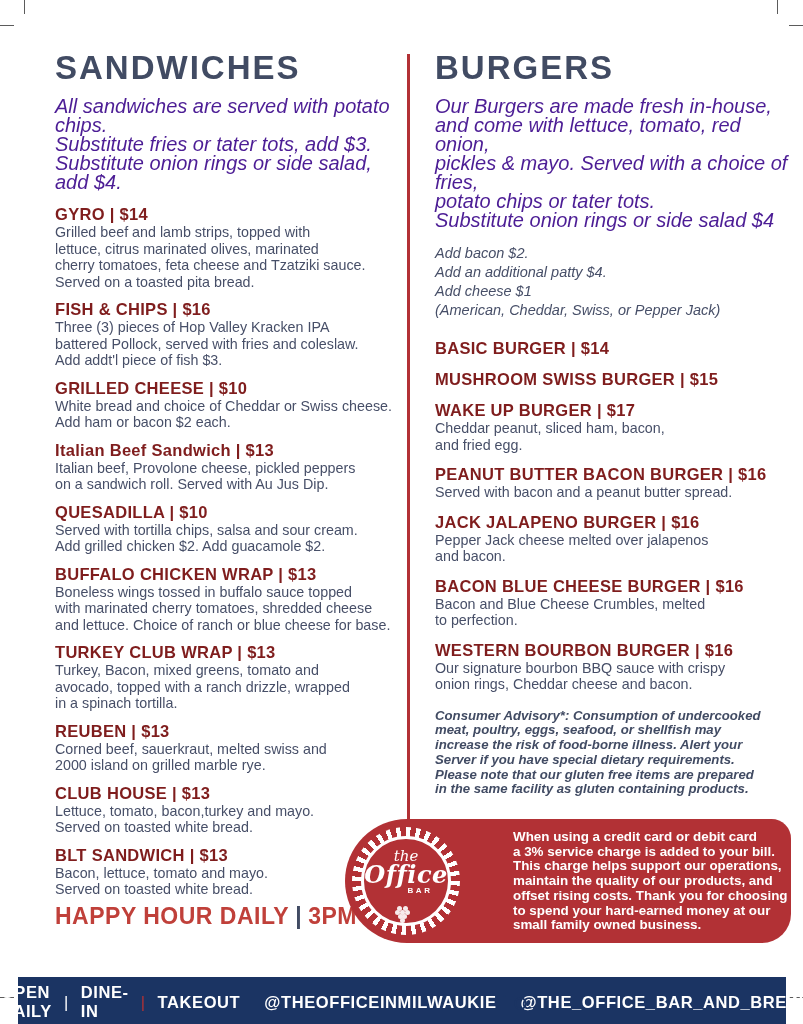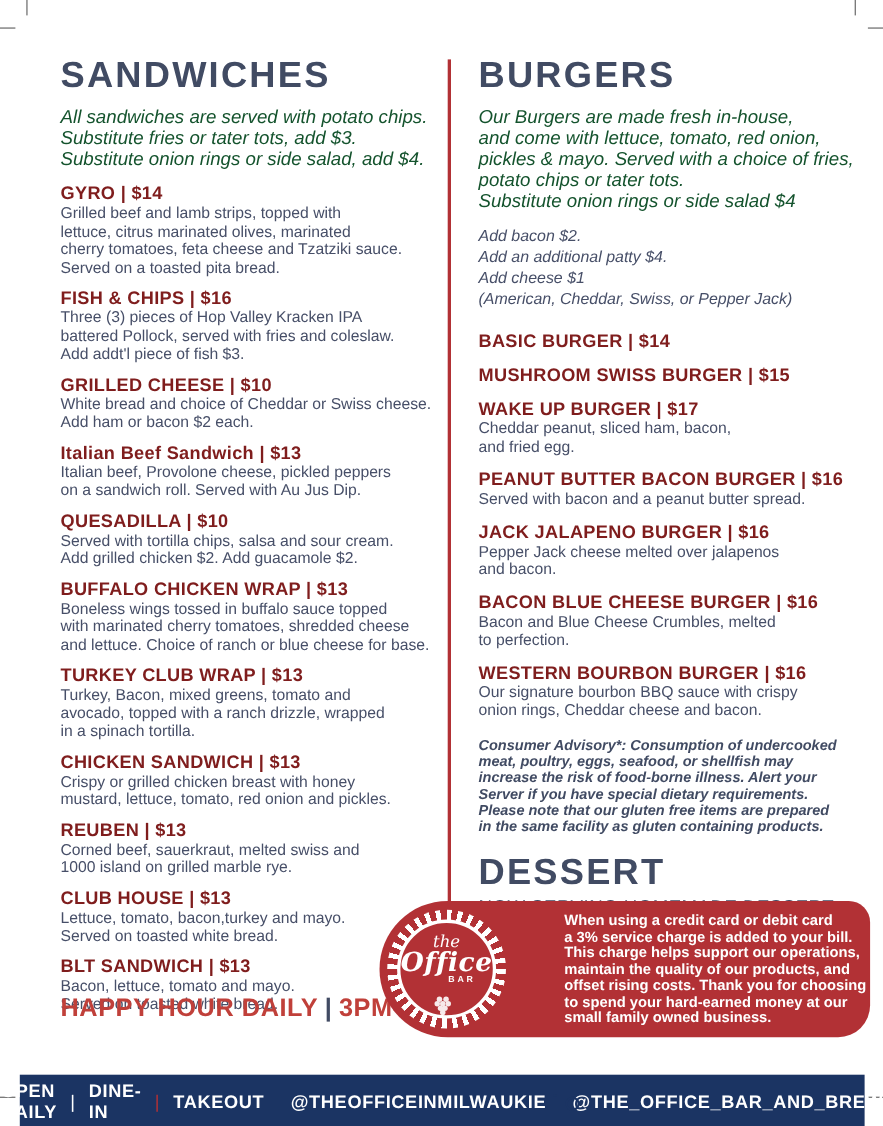--- a/index.html
+++ b/index.html
@@ -10,22 +10,22 @@
   
   .mark{position:absolute;background:#5b5b5b;}
   
   .col-left{position:absolute;left:55px;top:50px;width:350px;}
   .col-right{position:absolute;left:435px;top:50px;width:358px;}
   .section-title{
     font-size:33px;font-weight:800;letter-spacing:2px;color:#414b63;
     margin:0 0 9px 0;line-height:36px;
   }
   .intro{
-    font-style:italic;font-size:17px;line-height:19px;white-space:pre-line;
-    margin:11px 0 12px 0;color:#14532d;
+    font-style:italic;font-size:20px;line-height:19px;white-space:pre-line;
+    margin:11px 0 12px 0;color:#4c1d95;
   }
   .addons{
     font-style:italic;font-size:14.5px;line-height:19px;white-space:pre-line;
     margin:14px 0 18px 0;color:#474f68;
   }
   .item{margin:0 0 9px 0;}
   .burger-item{margin:0 0 11px 0;}
   .item-name{
     font-size:16.5px;font-weight:600;letter-spacing:0.3px;line-height:20px;color:#7f1d1d;
   }
@@ -162,28 +162,23 @@
 with marinated cherry tomatoes, shredded cheese
 and lettuce. Choice of ranch or blue cheese for base.</div>
     </div>
   <div class="item">
       <div class="item-name">TURKEY CLUB WRAP | $13</div>
       <div class="item-desc">Turkey, Bacon, mixed greens, tomato and
 avocado, topped with a ranch drizzle, wrapped
 in a spinach tortilla.</div>
     </div>
   <div class="item">
-      <div class="item-name">CHICKEN SANDWICH | $13</div>
-      <div class="item-desc">Crispy or grilled chicken breast with honey
-mustard, lettuce, tomato, red onion and pickles.</div>
-    </div>
-  <div class="item">
       <div class="item-name">REUBEN | $13</div>
       <div class="item-desc">Corned beef, sauerkraut, melted swiss and
-1000 island on grilled marble rye.</div>
+2000 island on grilled marble rye.</div>
     </div>
   <div class="item">
       <div class="item-name">CLUB HOUSE | $13</div>
       <div class="item-desc">Lettuce, tomato, bacon,turkey and mayo.
 Served on toasted white bread.</div>
     </div>
   <div class="item">
       <div class="item-name">BLT SANDWICH | $13</div>
       <div class="item-desc">Bacon, lettuce, tomato and mayo.
 Served on toasted white bread.</div>

